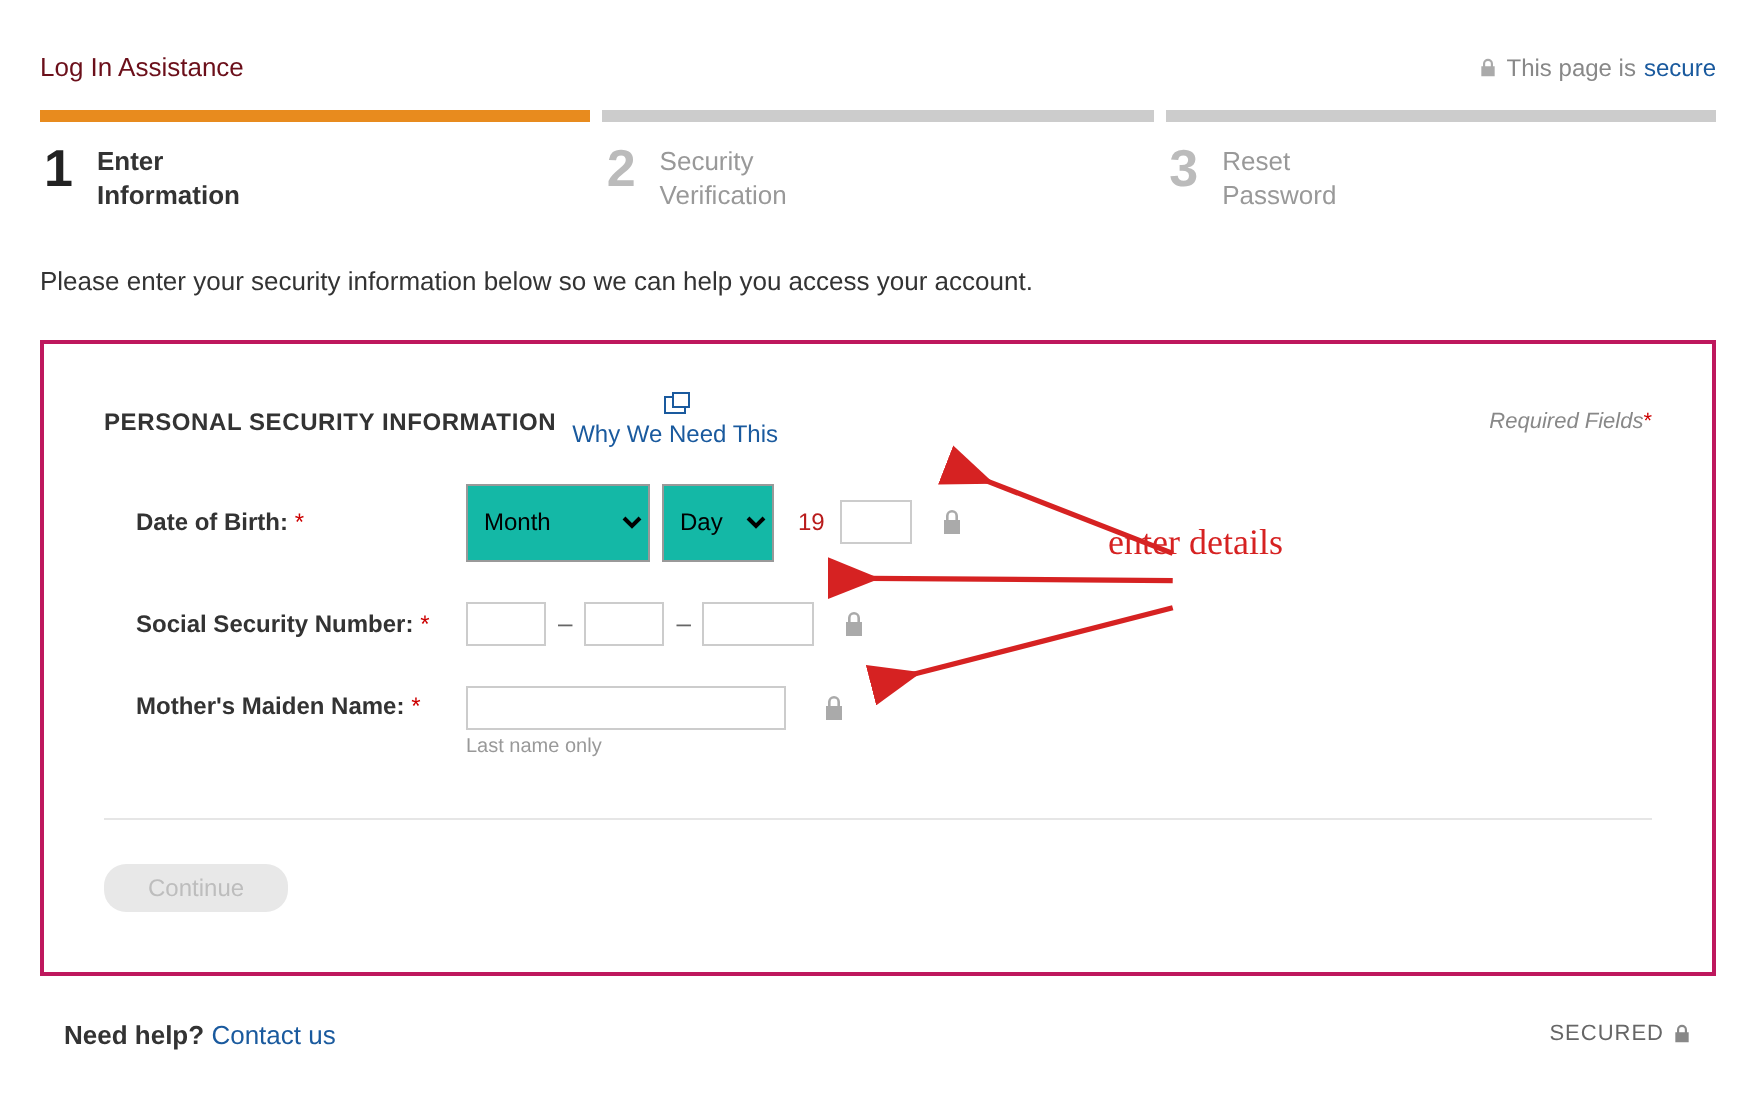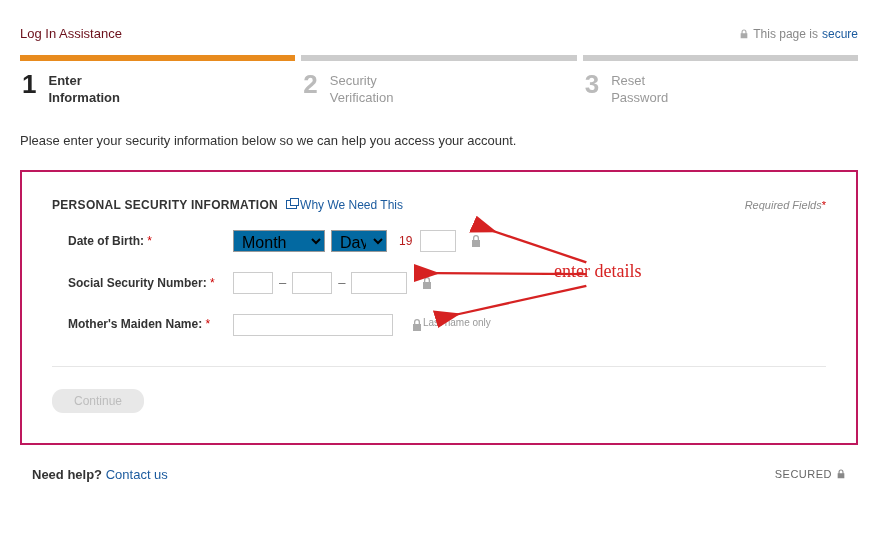--- a/index.html
+++ b/index.html
@@ -17,41 +17,41 @@
   .step-body { display: flex; align-items: flex-start; gap: 12px; padding-left: 2px; }
   .step-num { font-size: 26px; font-weight: bold; color: #bbb; line-height: 1; }
   .step.active .step-num { color: #222; }
   .step-label { font-size: 13px; color: #999; line-height: 1.3; padding-top: 2px; }
   .step.active .step-label { color: #333; font-weight: bold; }
   .intro { font-size: 13px; color: #333; margin-bottom: 22px; }
   .panel { border: 2px solid #be185d; padding: 26px 30px 30px; position: relative; }
   .panel-header { display: flex; justify-content: space-between; align-items: center; margin-bottom: 18px; }
   .panel-title-wrap { display: flex; align-items: center; gap: 8px; }
   .panel-title { font-size: 12px; font-weight: bold; letter-spacing: 0.3px; color: #333; }
-  .why-link { color: #1a5a9e; font-size: 12px; text-decoration: none; display: inline-flex; align-items: center; gap: 3px; }
+  .why-link { color: #1a5a9e; font-size: 12px; text-decoration: none; display: inline-flex; align-items: center; gap: 3px; flex-direction: column; }
   .popup-icon { width: 11px; height: 9px; border: 1px solid #1a5a9e; position: relative; display: inline-block; }
   .popup-icon::after { content: ""; position: absolute; top: -3px; right: -3px; width: 7px; height: 6px; border: 1px solid #1a5a9e; background: #fff; }
   .req { color: #888; font-size: 11px; font-style: italic; }
   .req .ast { color: #c00; font-style: normal; }
   .field-row { display: flex; align-items: center; margin-bottom: 20px; margin-left: 16px; }
   .field-label { width: 165px; font-size: 12px; font-weight: bold; color: #333; }
   .field-label .ast { color: #c00; font-weight: normal; }
   .field-input { display: flex; align-items: center; gap: 6px; }
-  select { font-size: 16px; padding: 2px 4px; border: 1px solid #999; background: #0369a1; height: 22px; }
+  select { font-size: 12px; padding: 2px 4px; border: 1px solid #999; background: #14b8a6; height: 39px; }
   #dob-month { width: 92px; }
   #dob-day { width: 56px; }
   input[type=text] { font-size: 12px; padding: 2px 4px; border: 1px solid #ccc; height: 22px; text-align: center; }
   .yr-prefix { font-size: 12px; color: #b91c1c; margin: 0 2px 0 6px; }
   #dob-year { width: 36px; }
   .ssn-box { width: 40px; }
   .ssn-box-lg { width: 56px; }
   .dash { color: #666; }
   #maiden { width: 160px; text-align: left; }
   .helper { font-size: 10px; color: #999; margin-top: 3px; }
-  .maiden-col { display: flex; flex-direction: row; }
+  .maiden-col { display: flex; flex-direction: column; }
   .maiden-row-inner { display: flex; align-items: center; gap: 10px; }
   .lock { width: 12px; height: 14px; margin-left: 8px; }
   hr.divider { border: none; border-top: 1px solid #e6e6e6; margin: 30px 0 22px; }
   .continue-btn { background: #e8e8e8; color: #bdbdbd; border: none; border-radius: 11px; padding: 5px 22px; font-size: 12px; cursor: not-allowed; }
   .footer-row { display: flex; justify-content: space-between; align-items: center; padding: 22px 32px 10px; }
   .need-help { font-size: 13px; font-weight: bold; color: #333; }
   .need-help a { color: #1a5a9e; font-weight: normal; text-decoration: none; }
   .secured-tag { font-size: 11px; color: #666; letter-spacing: 0.5px; display: flex; align-items: center; gap: 4px; }
   
   .anno { position: absolute; pointer-events: none; }

